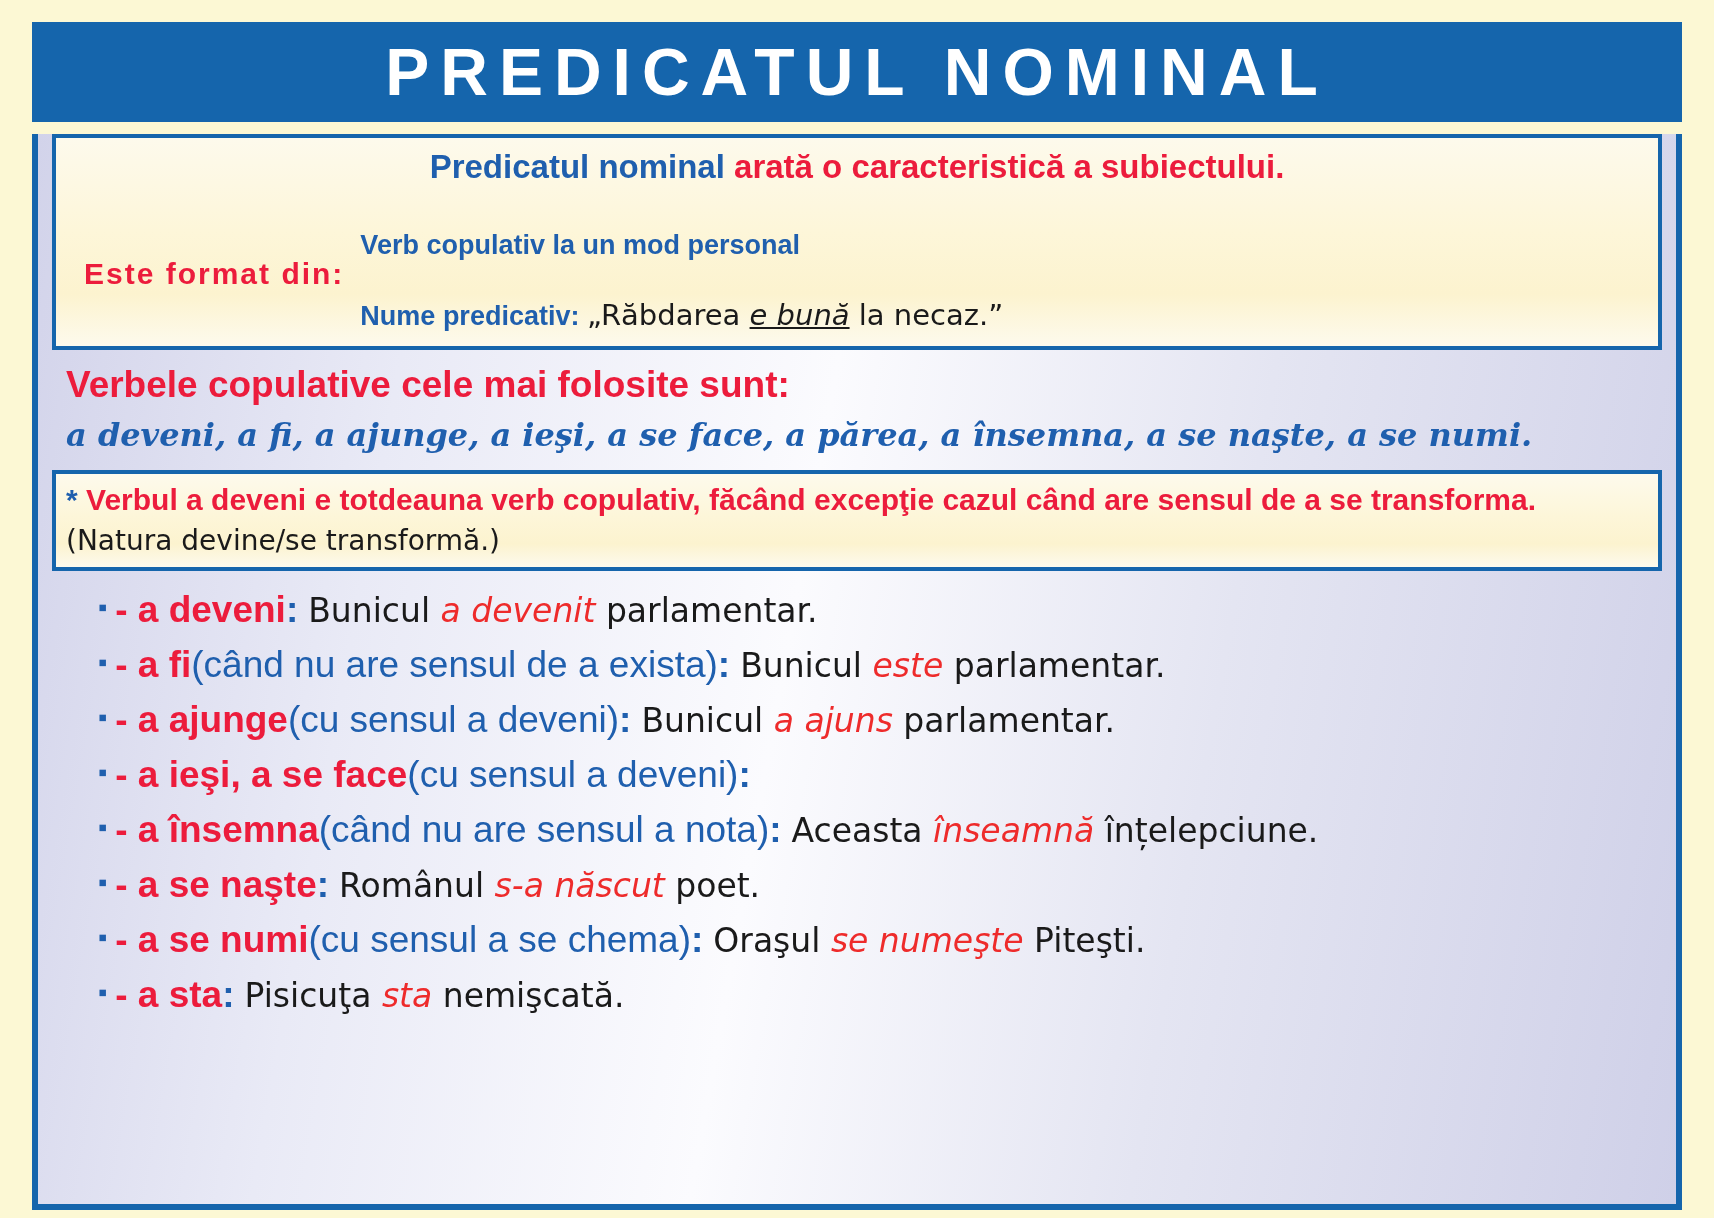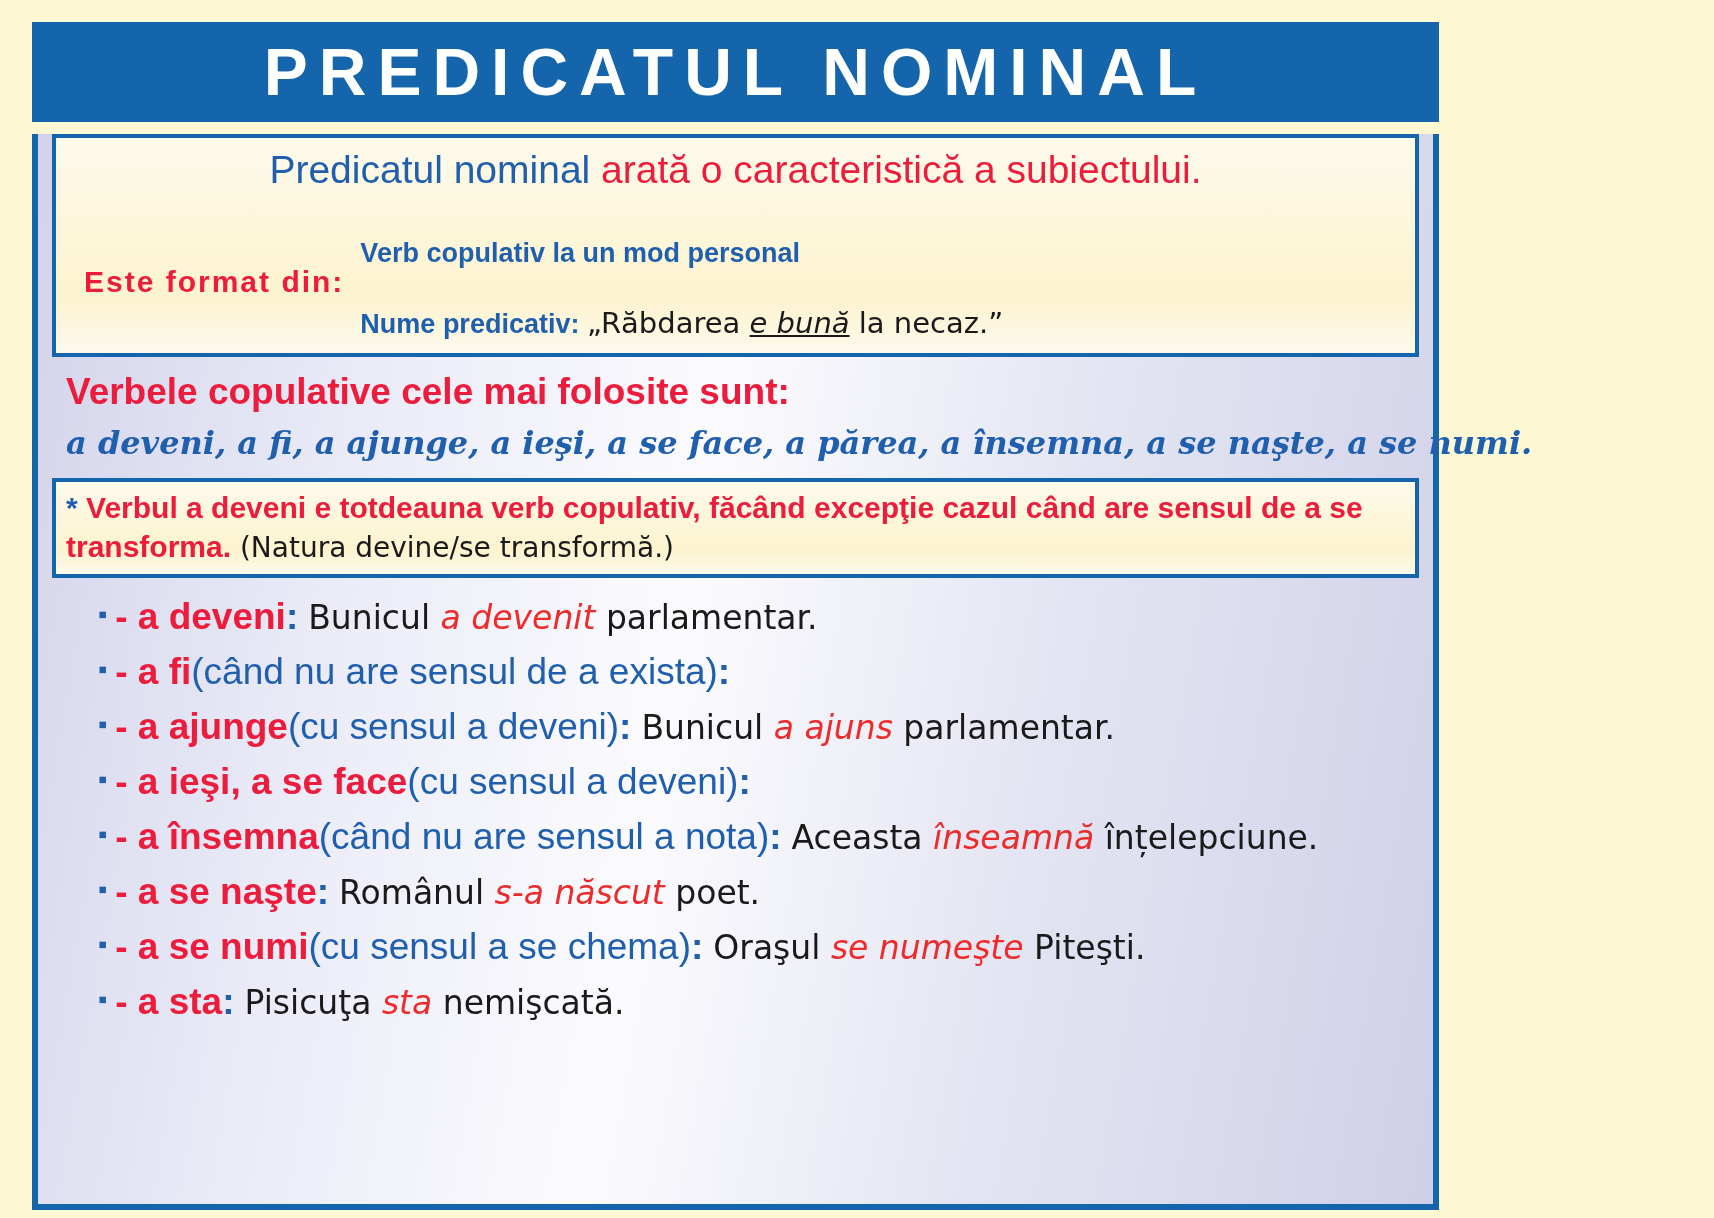--- a/index.html
+++ b/index.html
@@ -11,21 +11,21 @@
     height: 1218px;
     background: #fcf8d4;
     font-family: "Liberation Sans", sans-serif;
     overflow: hidden;
   }
 
   .poster {
     position: absolute;
     left: 32px;
     top: 22px;
-    width: 1407px;
+    width: 1650px;
     height: 1176px;
     box-sizing: border-box;
   }
 
   
   .title-bar {
     height: 100px;
     background: #1565ac;
     display: flex;
     align-items: center;
@@ -60,22 +60,22 @@
     box-sizing: border-box;
   }
 
   .def-box {
     margin: 12px 14px 0 14px;
     padding: 8px 10px 12px 10px;
   }
 
   .def-line1 {
     text-align: center;
-    font-size: 39px;
-    font-weight: normal;
+    font-size: 33px;
+    font-weight: bold;
     line-height: 1.25;
     white-space: nowrap;
   }
   .blue-b { color: #1f5fae; }
   .red-b  { color: #ec1c3c; }
 
   .def-line2 {
     display: flex;
     align-items: center;
     margin-top: 6px;
@@ -241,20 +241,21 @@
           <span class="ex-sense"></span>
           <span class="ex-colon">:</span>
         <span class="ex-sentence"><span>Bunicul </span><span class="hl">a devenit</span><span> parlamentar.</span></span>
       </div>
 
       <div class="ex-item">
         <span class="bullet">▪</span>
         <span class="ex-verb">- a fi </span>
           <span class="ex-sense">(când nu are sensul de a exista)</span>
           <span class="ex-colon">:</span>
+        <span class="ex-sentence"><span>Bunicul </span><span class="hl">este</span><span> parlamentar.</span></span>
       </div>
 
       <div class="ex-item">
         <span class="bullet">▪</span>
         <span class="ex-verb">- a ajunge </span>
           <span class="ex-sense">(cu sensul a deveni)</span>
           <span class="ex-colon">:</span>
         <span class="ex-sentence"><span>Bunicul </span><span class="hl">a ajuns</span><span> parlamentar.</span></span>
       </div>
 

